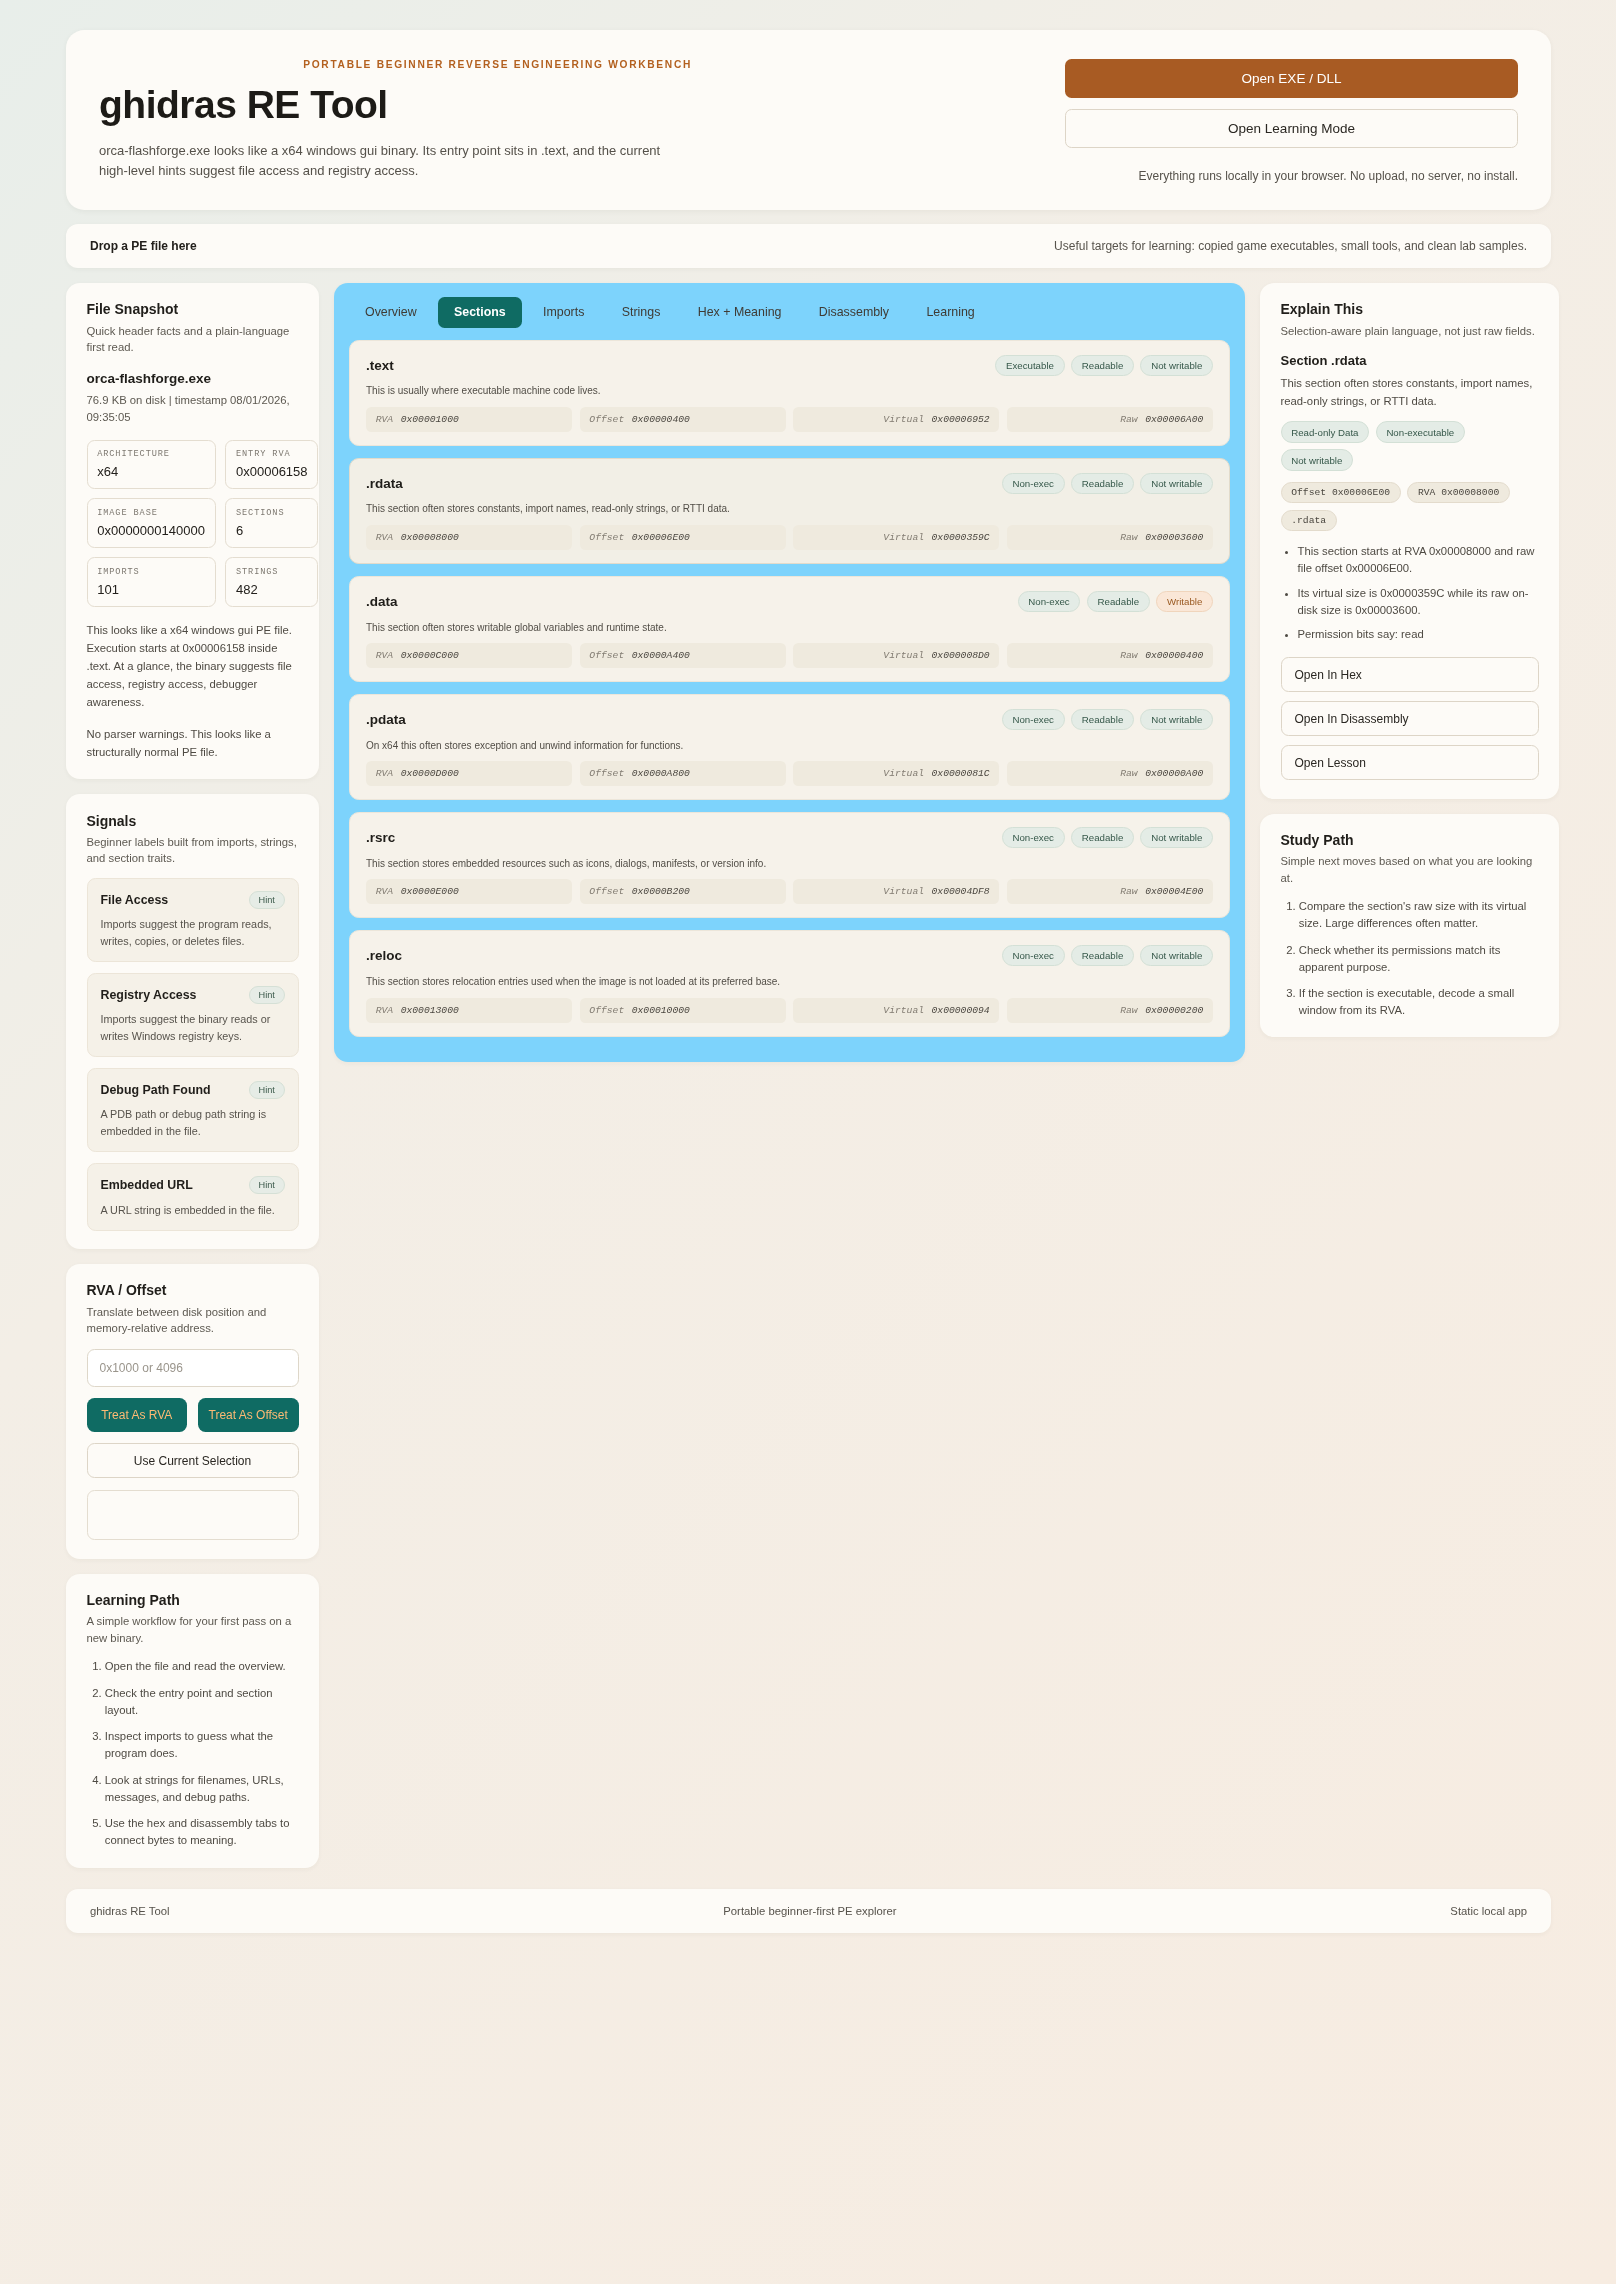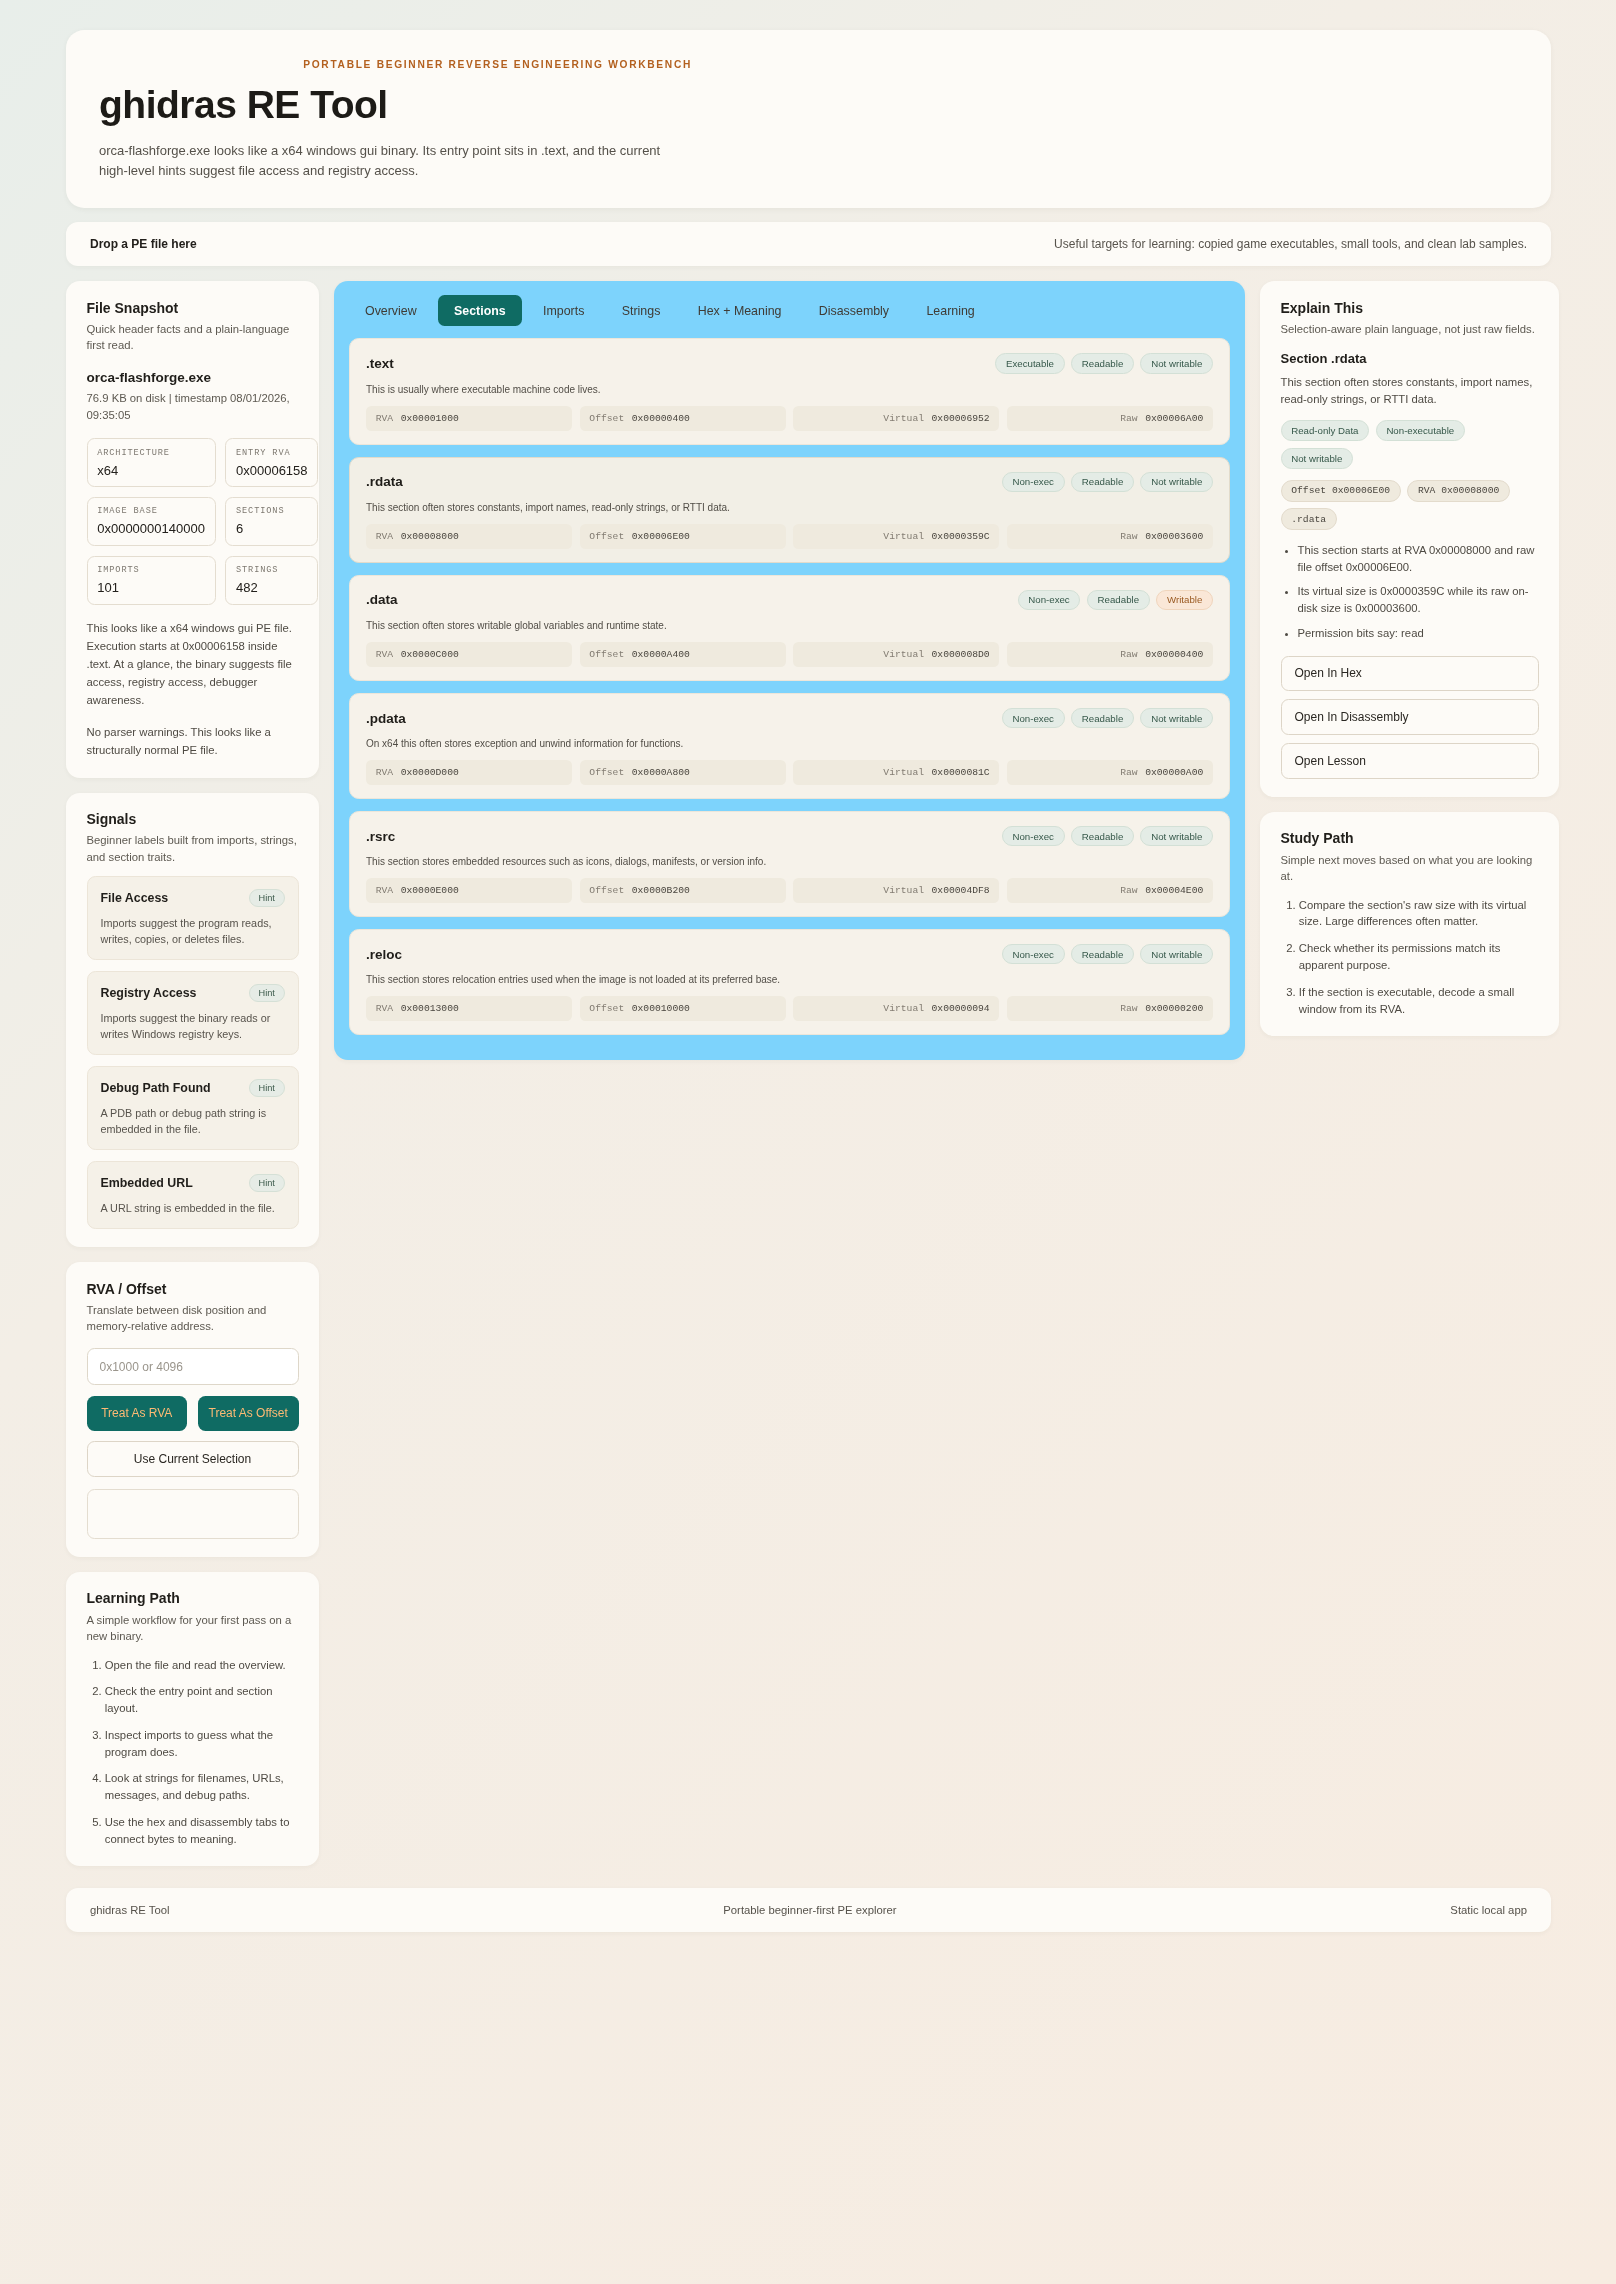--- a/index.html
+++ b/index.html
@@ -235,21 +235,21 @@
     font-size: 9.7px;
     border-radius: 538px;
     padding: 3.8px 9.7px;
     background: #e4ece6;
     color: #36584a;
     border: 0.5px solid #d3e0d6;
     white-space: nowrap;
   }
   .flag.warn { background: #fae7d7; color: #9a5a22; border-color: #f0d5bc; }
   .sec-desc { font-size: 10px; color: #514d46; margin-top: 9.7px; }
-  .addr-row { display: flex; gap: 7.5px; margin-top: 10.8px; }
+  .addr-row { display: flex; gap: 7.5px; margin-top: 10.8px; font-style: italic; }
   .addr {
     flex: 1;
     background: #efeade;
     border-radius: 5.4px;
     padding: 7px 9.7px;
     font-family: "Liberation Mono", monospace;
     font-size: 9.7px;
     color: #4a463f;
     display: flex;
     gap: 7.5px;
@@ -293,20 +293,25 @@
 </head>
 <body>
 
 <div class="page">
 
   <div class="header-card">
     <div class="header-left">
       <div class="eyebrow">PORTABLE BEGINNER REVERSE ENGINEERING WORKBENCH</div>
       <div class="apptitle">ghidras RE Tool</div>
       <div class="subtitle">orca-flashforge.exe looks like a x64 windows gui binary. Its entry point sits in .text, and the current high-level hints suggest file access and registry access.</div>
+    </div>
+    <div class="header-right">
+      <button class="btn-primary">Open EXE / DLL</button>
+      <button class="btn-outline">Open Learning Mode</button>
+      <div class="header-note">Everything runs locally in your browser. No upload, no server, no install.</div>
     </div>
   </div>
 
   <div class="dropbar">
     <div class="left">Drop a PE file here</div>
     <div class="right">Useful targets for learning: copied game executables, small tools, and clean lab samples.</div>
   </div>
 
   <div class="grid">
 

